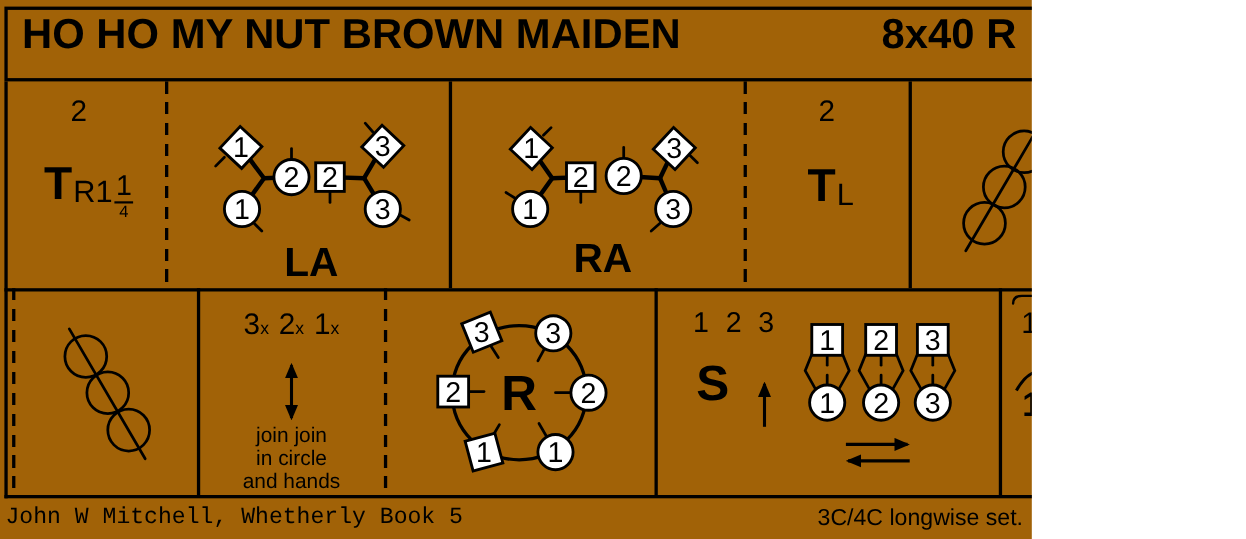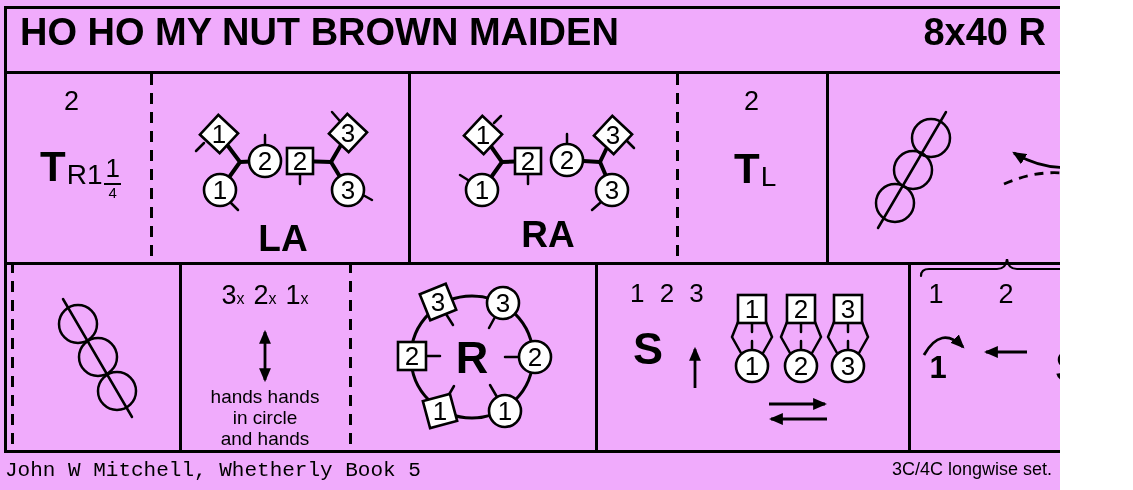--- a/index.html
+++ b/index.html
@@ -1,16 +1,16 @@
 <!DOCTYPE html>
 <html><head>
 <meta charset="utf-8">
 <style>
   html,body{margin:0;padding:0;background:#fff;}
-  #stage{position:relative;width:1060px;height:490px;background:#f0abfc;color:#000;
+  #stage{position:relative;width:938px;height:490px;background:#a16207;color:#000;
          font-family:"Liberation Sans",sans-serif;overflow:hidden;}
   .hline{position:absolute;height:3px;background:#000;}
   .vline{position:absolute;width:3px;background:#000;}
   .vdash{position:absolute;width:3px;
          background:repeating-linear-gradient(to bottom,#000 0 11px,transparent 11px 19px);}
   .cell{position:absolute;}
   .titlebar{position:absolute;left:4px;top:6px;width:1121px;height:68px;
             border:3px solid #000;box-sizing:border-box;}
   .title{position:absolute;left:20px;top:11px;font-size:38px;font-weight:bold;white-space:nowrap;}
   .repeat{position:absolute;right:14px;top:11px;font-size:38px;font-weight:bold;white-space:nowrap;}
@@ -23,21 +23,21 @@
   .frac .num{border-bottom:2px solid #000;padding:0 1px 1px 1px;}
   .counts{position:absolute;left:0;top:18px;width:100%;display:flex;justify-content:center;
           align-items:baseline;gap:9px;font-size:27px;}
   .counts .times{font-size:16px;}
   .cgroup{display:flex;align-items:baseline;}
   .note{position:absolute;left:0;top:124px;width:100%;text-align:center;
         font-size:19px;line-height:21px;}
   .s-sym{position:absolute;font-size:45px;font-weight:bold;line-height:1;}
   .bars123{position:absolute;font-size:26px;letter-spacing:4px;white-space:pre;}
   .footer-left{position:absolute;left:5px;top:459px;font-size:21px;font-family:Liberation Mono, monospace;}
-  .footer-right{position:absolute;right:8px;top:459px;font-size:18px;}
+  .footer-right{position:absolute;right:8px;top:459px;font-size:21px;}
   svg{position:absolute;overflow:visible;}
   svg text{font-family:"Liberation Sans",sans-serif;fill:#000;}
   .num{font-size:26px;text-anchor:middle;}
   .biglabel{font-size:37px;font-weight:bold;text-anchor:middle;}
   .bigR{font-size:45px;font-weight:bold;text-anchor:middle;}
   .bigS{font-size:45px;font-weight:bold;text-anchor:middle;}
   .bold1{font-size:31px;font-weight:bold;text-anchor:middle;}
   .posnum{font-size:27px;text-anchor:middle;}
   .ln{stroke:#000;stroke-width:4;fill:none;stroke-linecap:round;}
   .thin{stroke:#000;stroke-width:2.5;fill:none;stroke-linecap:round;}
@@ -222,21 +222,21 @@
         </span>
       <span class="cgroup">
           <span>1</span>
           <span class="times">x</span>
         </span>
     </div>
     <svg style="left:0;top:0;" width="168" height="188" viewBox="0 0 168 188">
       <line class="arrow" x1="84" y1="70" x2="84" y2="118" marker-start="url(#ah)" marker-end="url(#ah)"></line>
     </svg>
     <div class="note">
-      <div>hands hands</div>
+      <div>join join</div>
       <div>in circle</div>
       <div>and hands</div>
     </div>
   </div>
 
   <div class="cell" style="left:351px;top:262px;width:244px;height:188px;">
     <svg style="left:0;top:0;" width="244" height="188" viewBox="0 0 244 188">
       <circle class="ringline" cx="121" cy="95" r="61"></circle>
       <g class="thin">
         <path d="M76,94 L89,94"></path>

